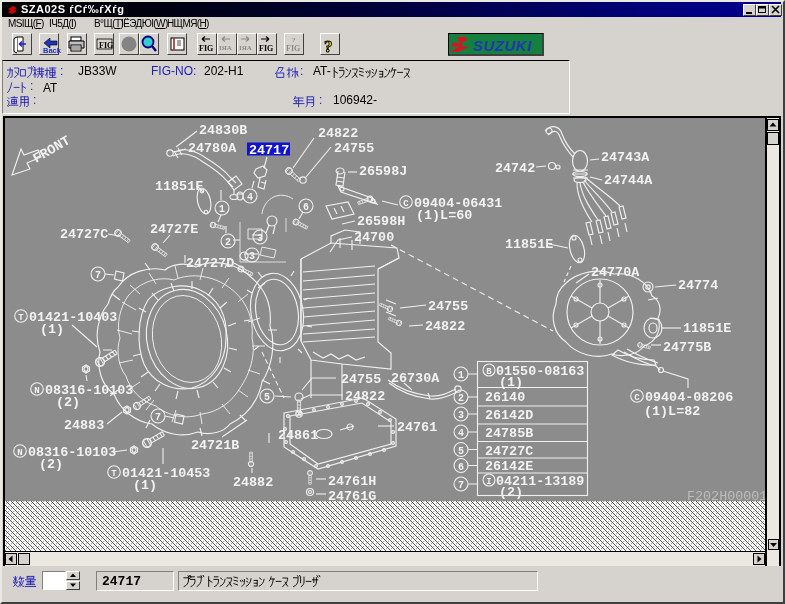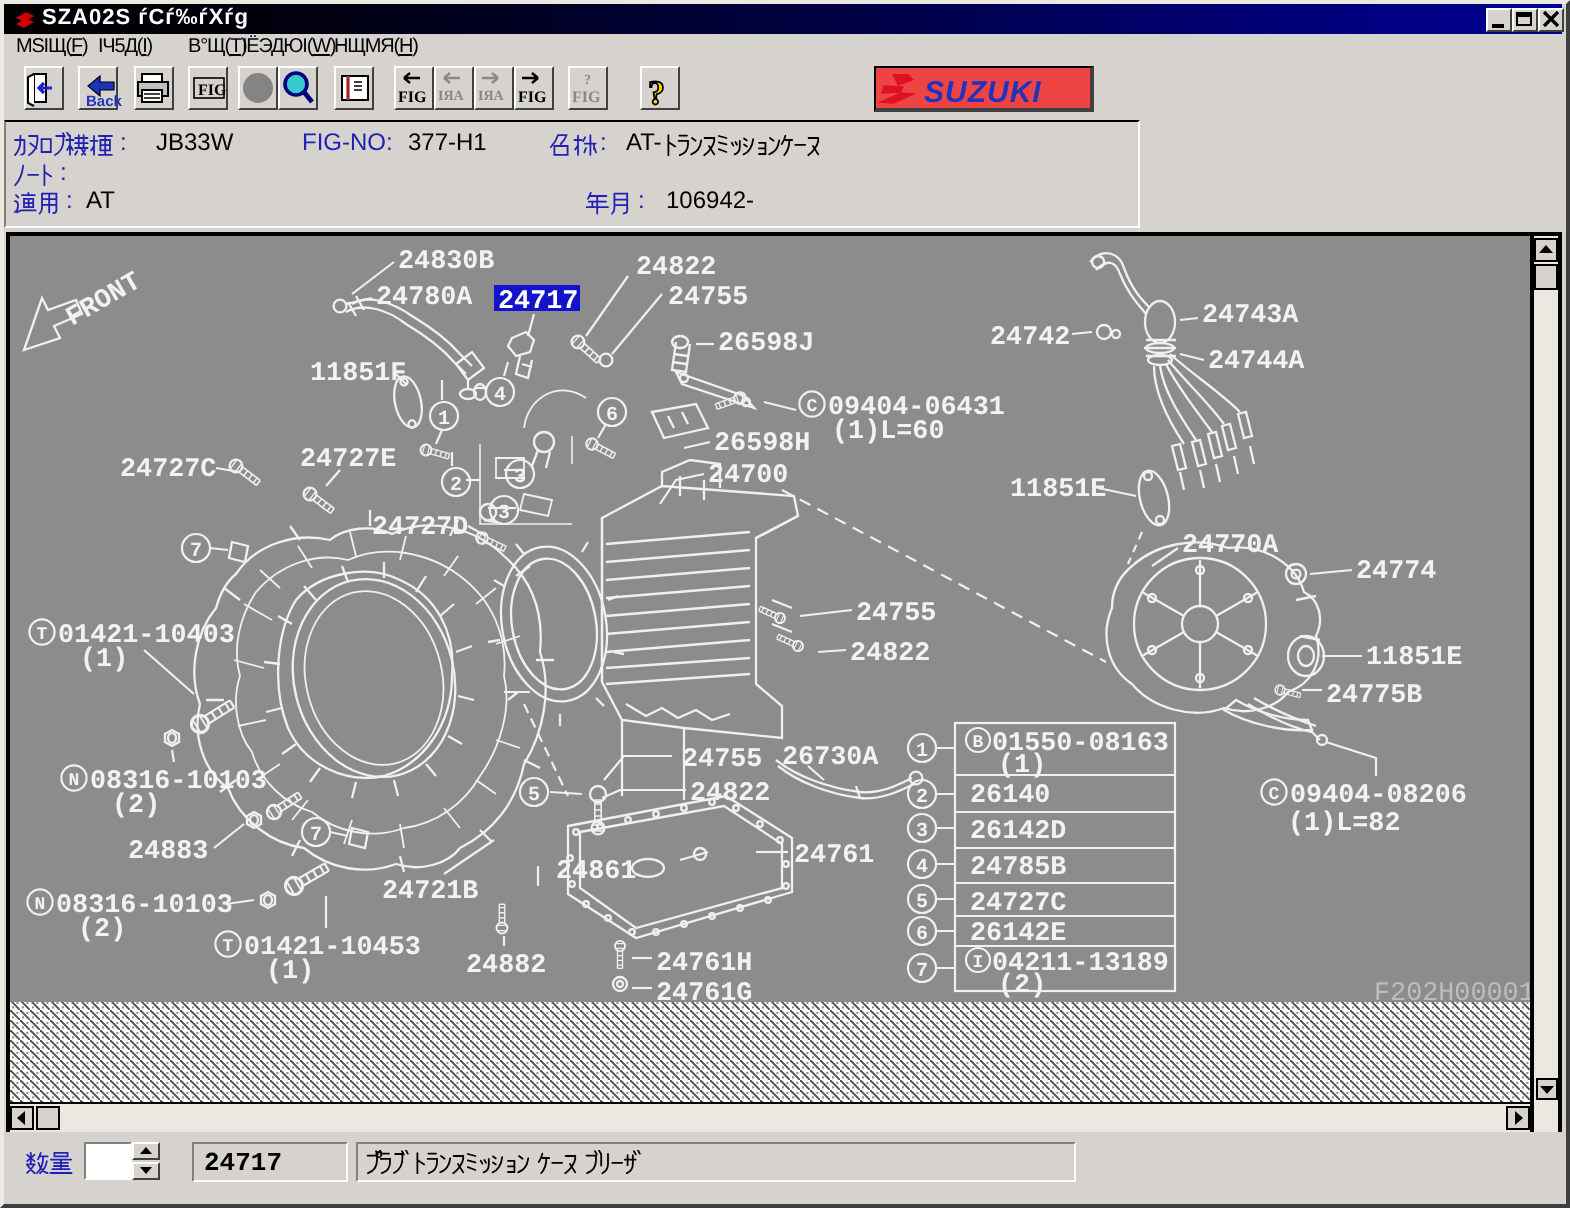--- a/index.html
+++ b/index.html
@@ -18,21 +18,21 @@
           border-top:1px solid #fff; border-left:1px solid #fff;
           border-right:1px solid #404040; border-bottom:1px solid #404040;
           font-size:9px; color:#000; text-align:center; line-height:11px; font-weight:bold;}
   #menubar { position:absolute; left:2px; top:17px; width:779px; height:15px;
              font-size:10px; letter-spacing:-0.6px; color:#000; }
   #menubar span { position:absolute; top:1px; }
   #toolbar { position:absolute; left:2px; top:32px; width:779px; height:28px; }
   .tb { position:absolute; top:1px; width:20px; height:22px; background:#D6D3CE;
         border-top:1px solid #fff; border-left:1px solid #fff;
         border-right:1px solid #404040; border-bottom:1px solid #404040; }
-  #logo { position:absolute; left:437px; top:33px; width:110px; height:23px; background:#ef4444;
+  #logo { position:absolute; left:448px; top:33px; width:96px; height:23px; background:#15803d;
           border:1px solid #000; border-right:2px solid #404040; border-bottom:2px solid #404040;}
   #info { position:absolute; left:2px; top:60px; width:568px; height:54px;
           border-top:1px solid #000; border-left:1px solid #808080;
           border-right:1px solid #fff; border-bottom:1px solid #fff;
           font-size:12px; }
   #info .blue { color:#2121B5; }
   
   #viewframe { position:absolute; left:3px; top:116px; width:778px; height:450px;
                border:2px solid #000; background:#ECE9E2; }
   #bottombar { position:absolute; left:2px; top:566px; width:781px; height:36px; background:#D6D3CE; }
@@ -159,21 +159,21 @@
           <path d="M1.6,1 H5.2 V3.2 C5.2,6.2 3.6,9 1,10.5" transform="translate(19.5,0)"></path>
           <path d="M0,-0.4 L0.9,1.2 M2,-0.8 L2.9,0.8" transform="translate(24.5,0)"></path>
           <path d="M2,0.6 V10.4 M0.2,3 H3.8 M0.6,8 L2,5.6 M3.4,8 L2,5.6 M4.6,2 H10.8 M4.6,4.6 H10.8 M6.4,0.6 V7 M8.8,0.6 V7 M4.6,7 H10.8 M5.6,8.6 L4.6,10.4 M7.6,7 L9.6,10.4 M9.6,8 L8,10.4" transform="translate(26.0,0)"></path>
           <path d="M2,1 V10.4 M0.2,3.4 H3.8 M0.6,8.2 L2,6 M4.4,1 H11 M7.6,1 V10.4 M5.2,3 H10 V8.2 H5.2 Z M5.2,5.6 H10 M4.4,10.4 H11" transform="translate(38.0,0)"></path>
         </g>
       </g>
     </svg>
   <span class="blue" style="position:absolute;left:57px;top:3px">:</span>
   <span style="position:absolute;left:75px;top:3px">JB33W</span>
   <span class="blue" style="position:absolute;left:148px;top:3px">FIG-NO:</span>
-  <span style="position:absolute;left:201px;top:3px">377-H1</span>
+  <span style="position:absolute;left:201px;top:3px">202-H1</span>
   <svg class="abs" style="left:272px;top:5px" width="30" height="13" viewBox="0 0 30 13">
       <g transform="translate(0,1)">
         <g stroke="#2121B5" fill="none" stroke-width="0.9" stroke-linecap="round">
           <path d="M4,0.6 C3.2,3 1.8,5.2 0.4,6.6 M4,0.6 H8.2 C7.6,2.4 6.6,3.8 5.4,5 M2.2,6 H8.8 V10.4 H2.2 Z" transform="translate(0,0)"></path>
           <path d="M2,0.8 V10.4 M0.2,3 H3.8 M0.6,7.8 L2,5.8 M5.6,1.6 L4.6,3.6 M8.2,0.6 V10.4 M5.4,4.8 H10.8 M10,4.8 V7.6 M6,7 L5.2,9.2 M10.2,7 L11,9.2" transform="translate(12,0)"></path>
         </g>
       </g>
     </svg>
   <span class="blue" style="position:absolute;left:297px;top:3px">:</span>
   <span style="position:absolute;left:310px;top:3px">AT-</span>
@@ -207,21 +207,21 @@
   <span class="blue" style="position:absolute;left:27px;top:18px">:</span>
   <svg class="abs" style="left:4px;top:34px" width="30" height="13" viewBox="0 0 30 13">
       <g transform="translate(0,1)">
         <g stroke="#2121B5" fill="none" stroke-width="0.9" stroke-linecap="round">
           <path d="M1,1.6 L2.2,2.8 M0.4,4.6 C1.4,4.6 2,5.2 2,6.6 C2,8.4 1.4,9.6 0.4,10 M1.6,10.2 C2.4,9.4 3,9.2 4,9.2 L10.8,9.2 M4,1.6 H10.4 M7.2,0.4 L7.2,1.6 M5,3.4 H9.6 V7.6 H5 Z M7.3,3.4 V7.6 M5,5.6 H9.6" transform="translate(0,0)"></path>
           <path d="M2,0.8 H9.2 V9 C9.2,10 8.6,10.6 7.6,10.6 M2,0.8 V8 C2,9.2 1.6,10 0.8,10.8 M2,3.6 H9.2 M2,6.4 H9.2 M5.6,0.8 V10.2" transform="translate(12,0)"></path>
         </g>
       </g>
     </svg>
   <span class="blue" style="position:absolute;left:30px;top:32px">:</span>
-  <span style="position:absolute;left:40px;top:32px">AT</span>
+  <span style="position:absolute;left:40px;top:20px">AT</span>
   <svg class="abs" style="left:290px;top:34px" width="30" height="13" viewBox="0 0 30 13">
       <g transform="translate(0,1)">
         <g stroke="#2121B5" fill="none" stroke-width="0.9" stroke-linecap="round">
           <path d="M2.4,0.4 C2,1.6 1.6,2.4 1,3.4 M2.2,2 H10.2 M1.4,4.8 H10 M0.2,7.6 H11 M5.6,2 V10.8 M3.2,4.8 V7.6" transform="translate(0,0)"></path>
           <path d="M2.2,0.8 H8.6 V9 C8.6,10.2 8,10.7 6.8,10.7 M2.2,0.8 V8.2 C2.2,9.4 1.8,10.2 1,10.8 M2.2,3.8 H8.6 M2.2,6.6 H8.6" transform="translate(12,0)"></path>
         </g>
       </g>
     </svg>
   <span class="blue" style="position:absolute;left:316px;top:32px">:</span>
   <span style="position:absolute;left:330px;top:32px">106942-</span>

